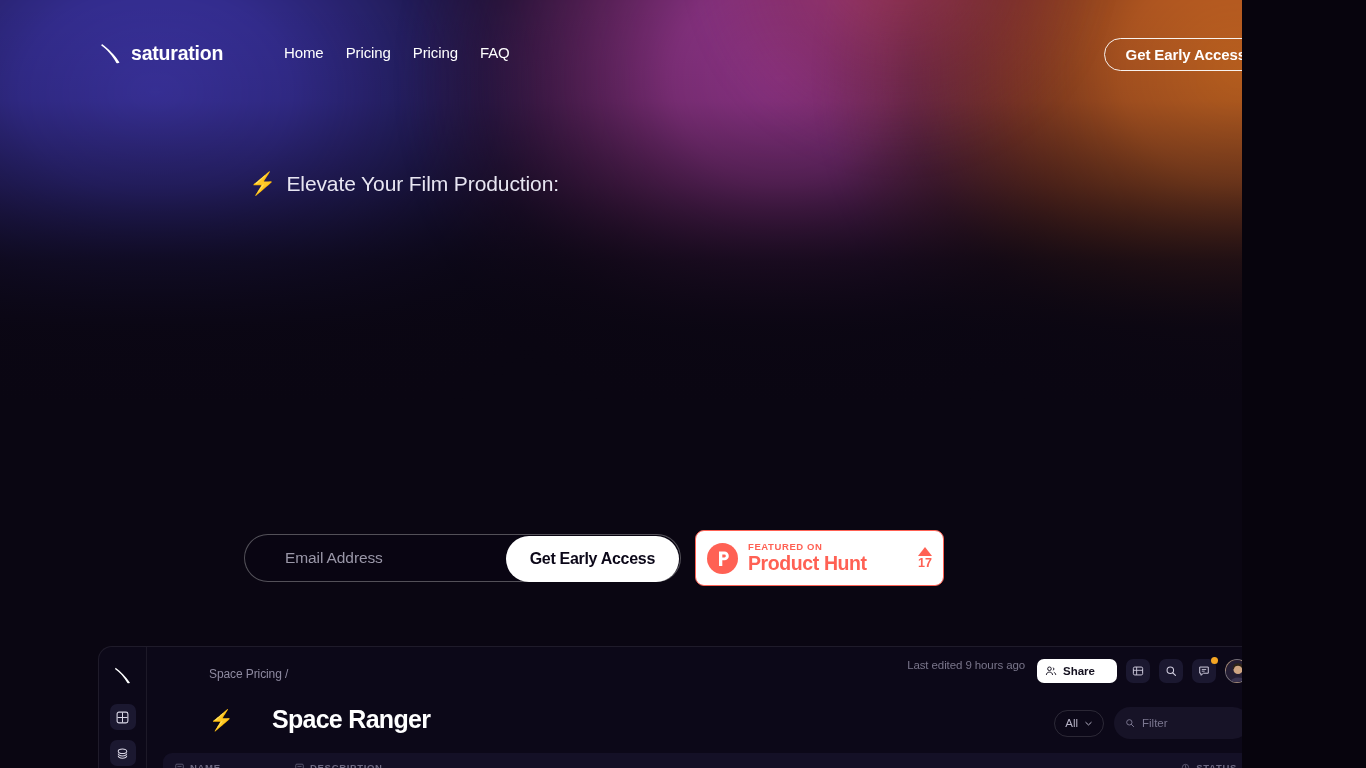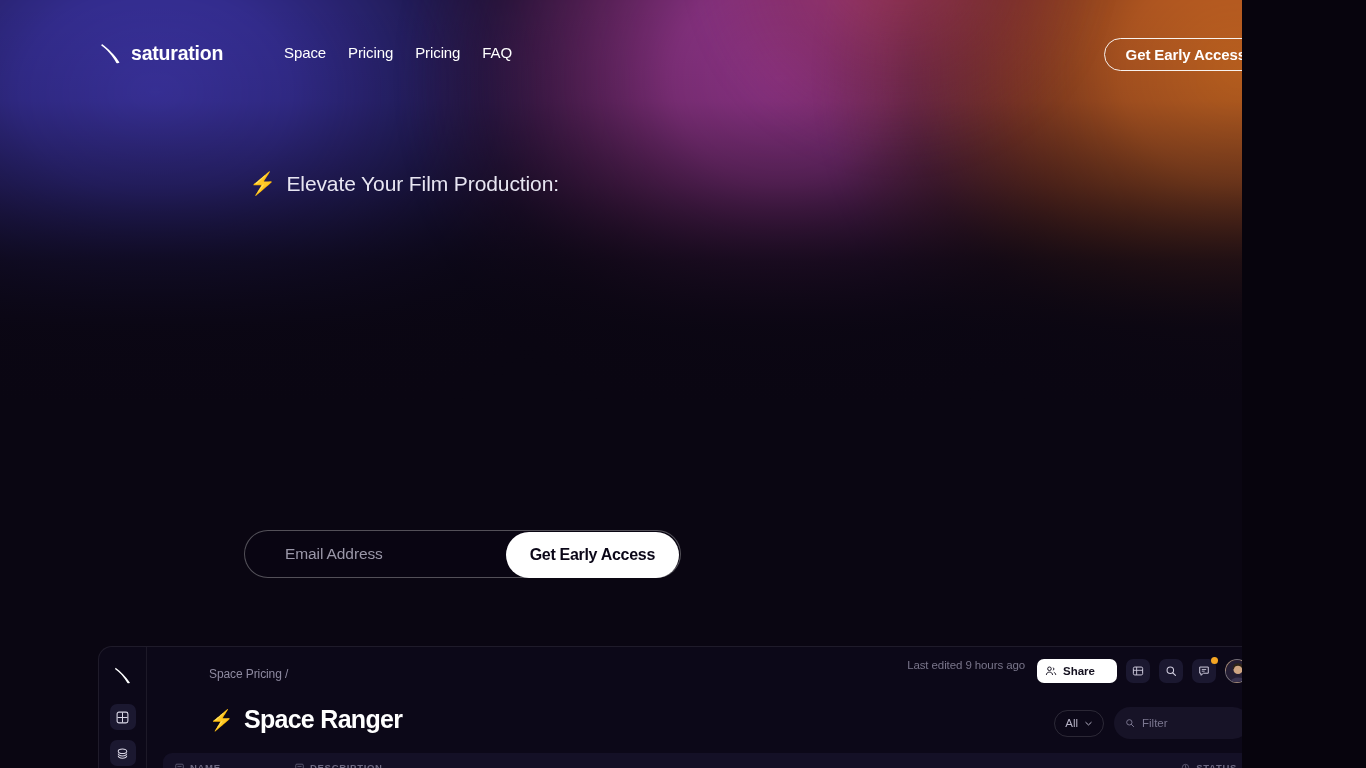--- a/index.html
+++ b/index.html
@@ -202,20 +202,21 @@
     cursor:pointer; white-space:nowrap;
   }
   .app-title-row {
     position:absolute; left:62px; top:58px;
     display:flex; align-items:center; gap:10px;
   }
   .app-bolt { font-size:20px; line-height:1; }
   .app-title {
     color:#ffffff; font-size:25px; font-weight:700; letter-spacing:-0.7px;
     white-space:nowrap;
+    margin-left:28px;
   }
 
   .app-toolbar {
     position:absolute; right:18px; top:12px;
     display:flex; align-items:flex-start; gap:9px;
   }
   .edited {
     color:#79758a; font-size:11.5px; letter-spacing:-0.1px;
     margin-right:3px; white-space:nowrap;
   }
@@ -302,41 +303,56 @@
   <div class="header">
 
     <div class="brand">
       <svg class="brand-mark" viewBox="0 0 22 24">
         <path d="M2 3 C8 7.5, 15 14, 19.5 21.5 C18.6 22.2, 17.4 22.4, 16.4 21.9 C12.6 14.8, 6.8 8.4, 1.2 4.6 Z" fill="#ffffff"></path>
       </svg>
       <span class="brand-name">saturation</span>
     </div>
 
     <nav class="nav">
-      <a href="#">Space</a>
+      <a href="#">Home</a>
       <a href="#">Pricing</a>
       <a href="#">Pricing</a>
       <a href="#">FAQ</a>
     </nav>
 
     <button class="header-cta">Get Early Access</button>
   </div>
 
   <div class="hero-line">
     <span class="bolt">⚡</span>
     <span class="hero-text">Elevate Your Film Production:</span>
   </div>
 
   <div class="signup">
 
     <div class="email-wrap">
       <input class="email-input" type="text" placeholder="Email Address" style="">
       <button class="submit-btn">Get Early Access</button>
     </div>
 
+    <div class="ph-badge">
+      <div class="ph-logo">
+        <svg width="31" height="31" viewBox="0 0 31 31">
+          <path d="M12 8.5 h5.4 a4.4 4.4 0 0 1 0 8.8 H15.3 V23 H12 Z M15.3 11.5 v2.9 h2.1 a1.45 1.45 0 0 0 0-2.9 Z" fill="#ffffff"></path>
+        </svg>
+      </div>
+      <div class="ph-text">
+        <div class="ph-featured">FEATURED ON</div>
+        <div class="ph-name">Product Hunt</div>
+      </div>
+      <div class="ph-vote">
+        <div class="ph-tri"></div>
+        <div class="ph-count">17</div>
+      </div>
+    </div>
   </div>
 
   <div class="app">
 
     <div class="app-sidebar">
       <svg class="app-logo" viewBox="0 0 22 24">
         <path d="M2 3 C8 7.5, 15 14, 19.5 21.5 C18.6 22.2, 17.4 22.4, 16.4 21.9 C12.6 14.8, 6.8 8.4, 1.2 4.6 Z" fill="#ffffff"></path>
       </svg>
 
       <div class="side-btn">

